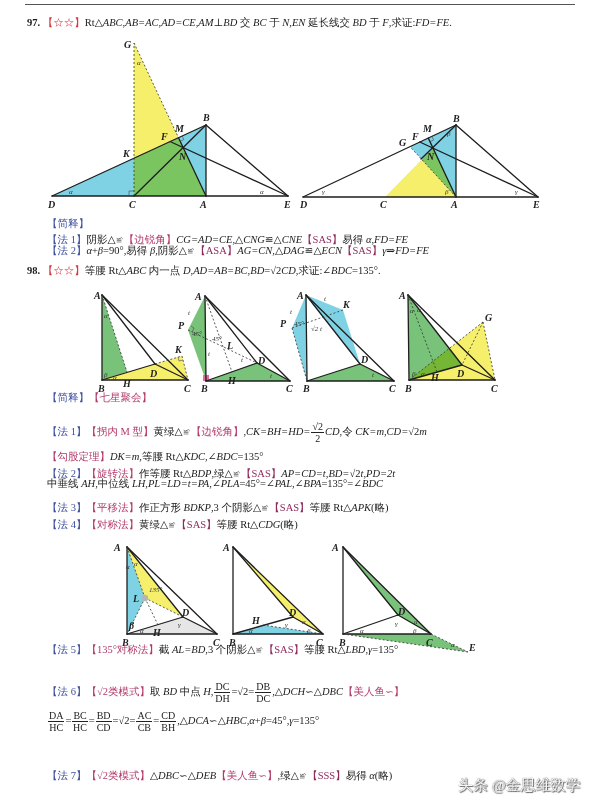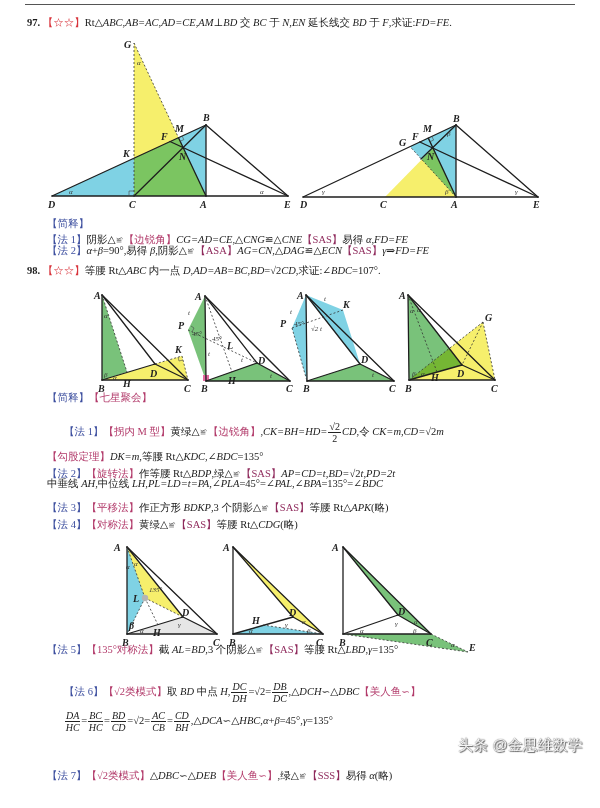--- a/index.html
+++ b/index.html
@@ -1,32 +1,32 @@
 <!DOCTYPE html>
 <html><head>
   <meta charset="utf-8">
   <style>
     html,body{margin:0;padding:0;}
     body{width:600px;height:808px;position:relative;background:#ffffff;overflow:hidden;
       font-family:"Liberation Serif","DejaVu Serif",serif;color:#1c1c1c;}
     .rule{position:absolute;left:25px;top:4px;width:550px;height:0;border-top:1px solid #555;}
     .line{position:absolute;left:47px;font-size:10.5px;line-height:16px;white-space:nowrap;}
     .line.head{left:27px;text-align:right;}
-    .line.tall{line-height:24px;margin-left:17px;}
+    .line.tall{line-height:24px;}
     .i{font-style:italic;}
     .b{font-weight:bold;}
     .tag{color:#3d4f9f;text-align:right;}
     .meth{color:#b23a6a;}
     .thm{color:#8f2a5c;}
     .stars{color:#d8343c;}
     .frac{display:inline-flex;flex-direction:column;vertical-align:middle;text-align:center;
       font-size:10px;line-height:11px;margin:0 1px;}
     .frac .num{border-bottom:0.8px solid #222;padding:0 1px;}
-    .frac.it span{font-style:italic;}
-    .wm{position:absolute;left:458px;top:736px;font-family:Liberation Sans, sans-serif;font-size:15px;
+    .frac.it span{}
+    .wm{position:absolute;left:458px;top:776px;font-family:Liberation Serif, serif;font-size:15px;
       color:#f6f6f6;text-shadow:0 0 1px #444,1px 1px 1px #666;white-space:nowrap;}
     svg.figs{position:absolute;left:0;top:0;width:600px;height:808px;isolation:isolate;}
     .fill{mix-blend-mode:multiply;stroke:none;}
     .y{fill:#f6ef6c;} .bl{fill:#7fd2e4;} .g{fill:#79c27a;} .gr{fill:#e6e6e6;} .pk{fill:#e46aa0;}
     .ln{stroke:#1e1e1e;stroke-width:1.3;fill:none;stroke-linecap:round;}
     .dash{stroke:#333;stroke-width:0.8;stroke-dasharray:2 2;fill:none;}
     .ra{stroke:#444;stroke-width:0.6;fill:none;}
     .lbl{font-family:"Liberation Serif",serif;font-style:italic;font-weight:bold;font-size:10px;fill:#222;}
     .ang{font-family:"Liberation Serif",serif;font-style:italic;font-size:7px;fill:#333;}
   </style>
@@ -281,21 +281,21 @@
 <div class="line" style="top:232px">
   <span class="tag">【法 1】</span><span>阴影△≌</span><span class="meth">【边锐角】</span><span class="i">CG=AD=CE</span><span>,△</span><span class="i">CNG</span><span>≌△</span><span class="i">CNE</span><span class="thm">【SAS】</span><span>易得 </span><span class="i">α</span><span>,</span><span class="i">FD=FE</span>
 </div>
 
 <div class="line" style="top:243px">
   <span class="tag">【法 2】</span><span class="i">α</span><span>+</span><span class="i">β</span><span>=90°,易得 </span><span class="i">β</span><span>,阴影△≌</span><span class="thm">【ASA】</span><span class="i">AG=CN</span><span>,△</span><span class="i">DAG</span><span>≌△</span><span class="i">ECN</span><span class="thm">【SAS】</span><span class="i">γ</span><span>⇒</span><span class="i">FD=FE</span>
 </div>
 
 <div class="line head" style="top:263px">
   <span class="b">98.</span>
-  <span class="stars">【☆☆】</span><span>等腰 Rt△</span><span class="i">ABC</span><span> 内一点 </span><span class="i">D</span><span>,</span><span class="i">AD=AB=BC</span><span>,</span><span class="i">BD</span><span>=√2</span><span class="i">CD</span><span>,求证:∠</span><span class="i">BDC</span><span>=107°.</span>
+  <span class="stars">【☆☆】</span><span>等腰 Rt△</span><span class="i">ABC</span><span> 内一点 </span><span class="i">D</span><span>,</span><span class="i">AD=AB=BC</span><span>,</span><span class="i">BD</span><span>=√2</span><span class="i">CD</span><span>,求证:∠</span><span class="i">BDC</span><span>=135°.</span>
 </div>
 
 <div class="line" style="top:390px">
   <span class="tag">【简释】</span><span class="meth">【七星聚会】</span>
 </div>
 
 <div class="line tall" style="top:420px">
   <span class="tag">【法 1】</span><span class="meth">【拐内 M 型】</span><span>黄绿△≌</span><span class="meth">【边锐角】</span><span>,</span><span class="i">CK=BH=HD=</span><span class="frac">
       <span class="num">√2</span>
       <span>2</span>

